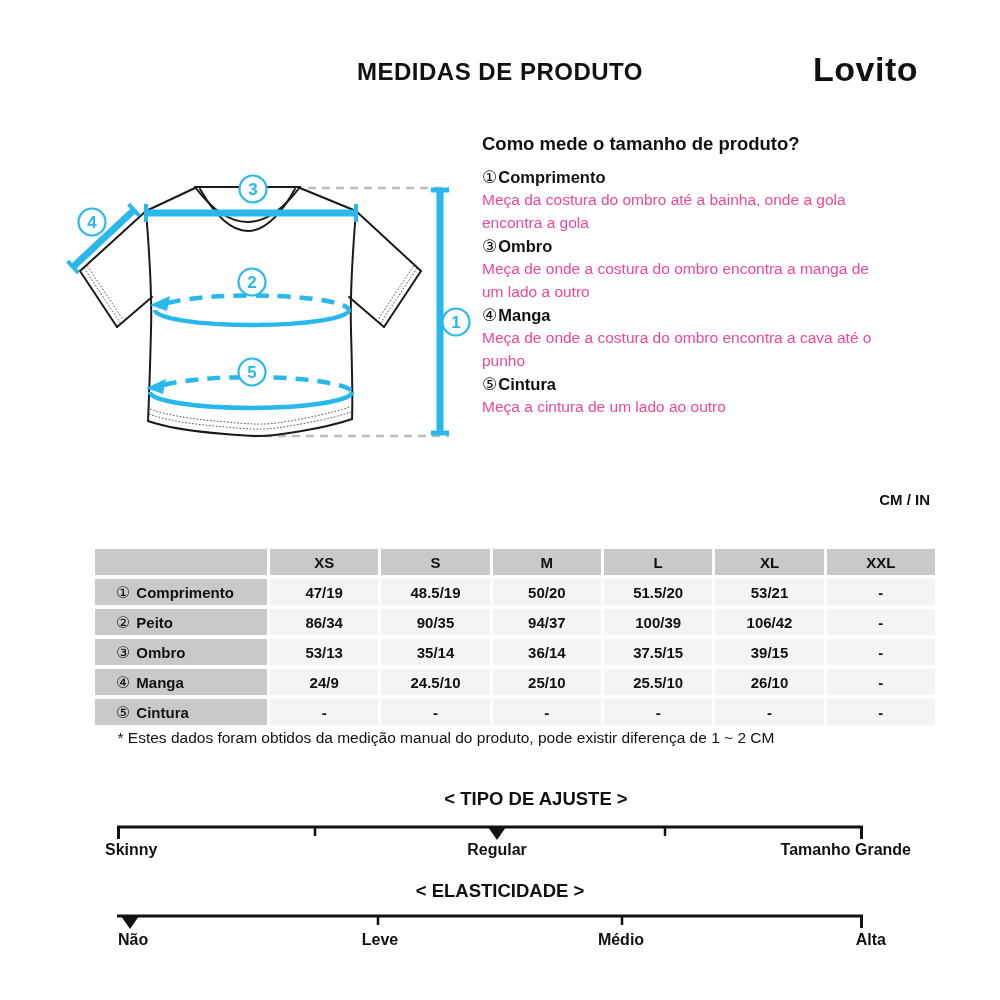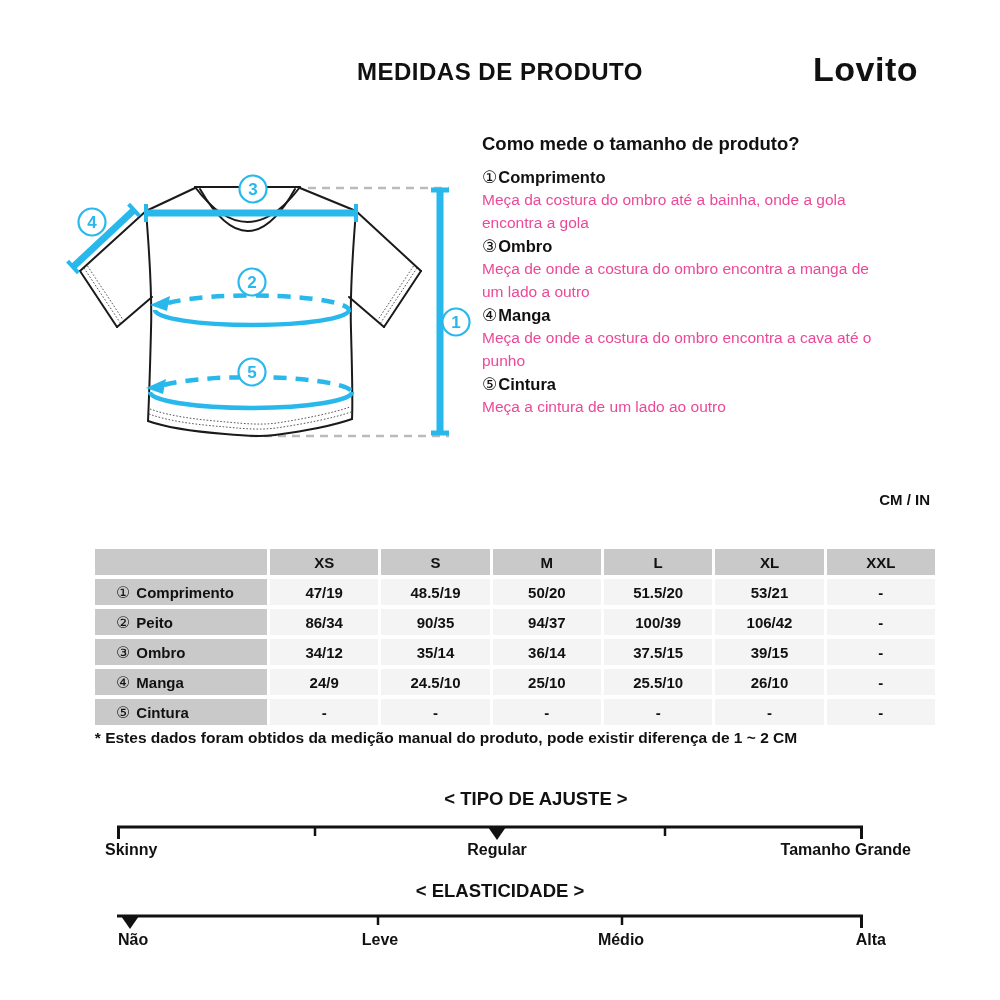--- a/index.html
+++ b/index.html
@@ -21,21 +21,21 @@
   .cmin{position:absolute;top:491px;right:70px;font-size:15px;font-weight:800;}
   .size-table{position:absolute;left:95px;top:517px;width:840px;display:grid;
               grid-template-columns:172px repeat(6,1fr);gap:4px 3px;margin-top:32px;}
   .size-table .cell{height:26px;display:flex;align-items:center;justify-content:center;
               font-size:15px;font-weight:700;background:#f4f4f4;}
   .size-table .head{background:#c9c9c9;}
   .size-table .rowlabel{background:#c9c9c9;justify-content:flex-start;padding-left:21px;box-sizing:border-box;}
   .size-table .rowlabel .circ{font-weight:400;font-size:16px;margin-right:6px;}
 
   .footnote{position:absolute;top:729px;left:0;width:892px;text-align:center;
-            font-size:15.5px;font-weight:700;}
+            font-size:15.5px;font-weight:400;}
 
   
   .scale-heading{position:absolute;left:0;width:1000px;text-align:center;font-size:18.5px;font-weight:800;}
   .fit-heading{top:788px;padding-left:36px;} .elast-heading{top:880px;}
   .scale-svg{position:absolute;left:0;width:1000px;height:22px;}
   .fit-svg{top:823px;} .elast-svg{top:912px;}
   .scale-labels{position:absolute;left:0;width:1000px;height:20px;font-size:16px;font-weight:700;}
   .fit-labels{top:841px;} .elast-labels{top:931px;}
   .sl{position:absolute;white-space:nowrap;}
   .sl.center{transform:translateX(-50%);}
@@ -173,21 +173,21 @@
     <div class="cell">90/35</div>
     <div class="cell">94/37</div>
     <div class="cell">100/39</div>
     <div class="cell">106/42</div>
     <div class="cell">-</div>
 
     <div class="cell rowlabel">
         <span class="circ">③</span>
         <span>Ombro</span>
       </div>
-    <div class="cell">34/12</div>
+    <div class="cell">53/13</div>
     <div class="cell">35/14</div>
     <div class="cell">36/14</div>
     <div class="cell">37.5/15</div>
     <div class="cell">39/15</div>
     <div class="cell">-</div>
 
     <div class="cell rowlabel">
         <span class="circ">④</span>
         <span>Manga</span>
       </div>

